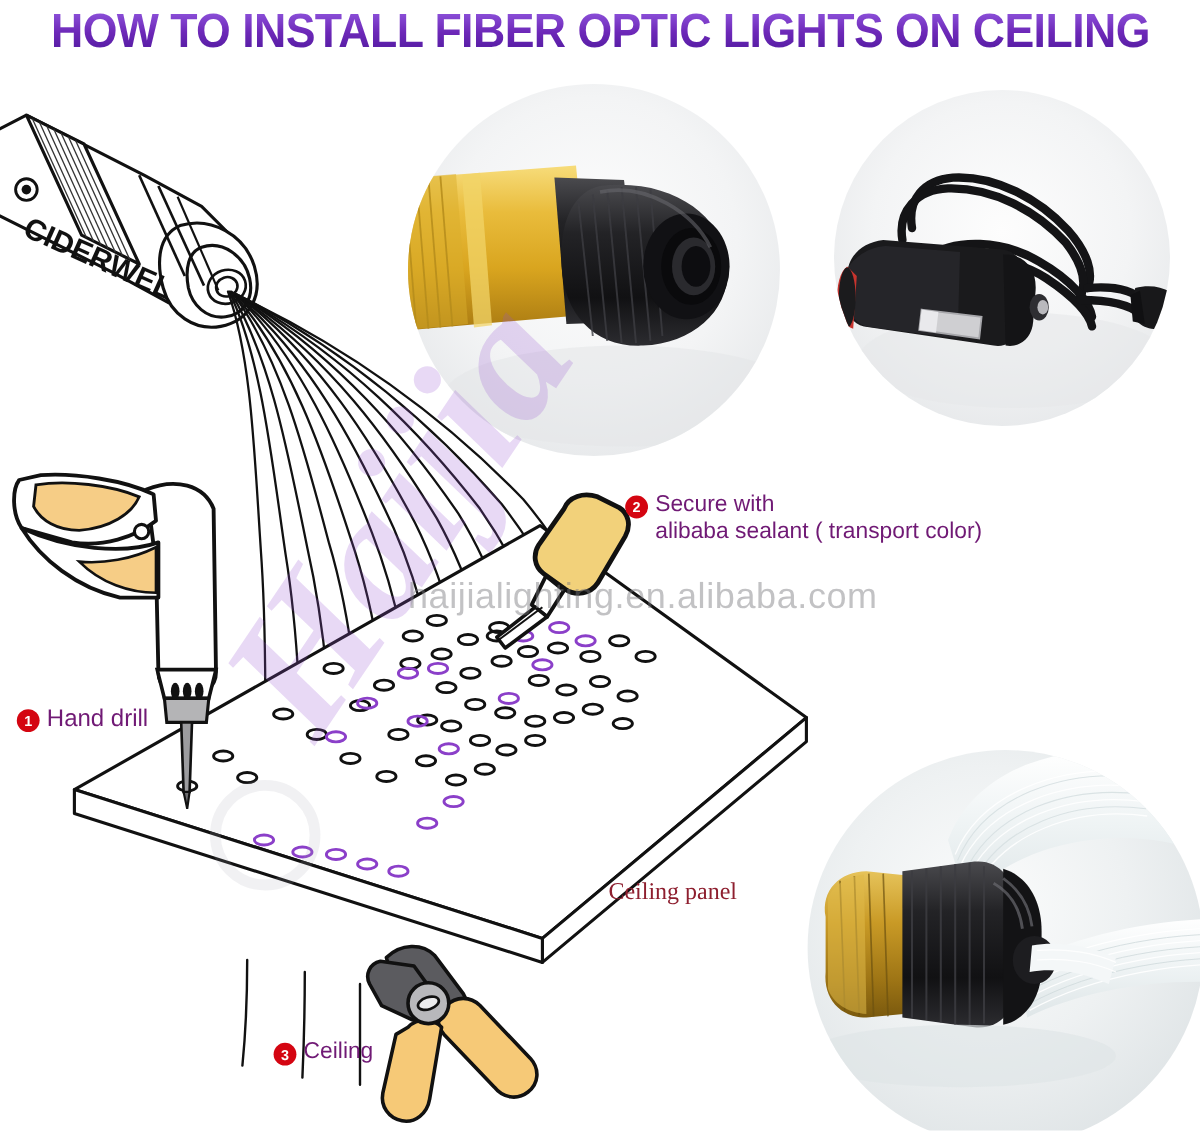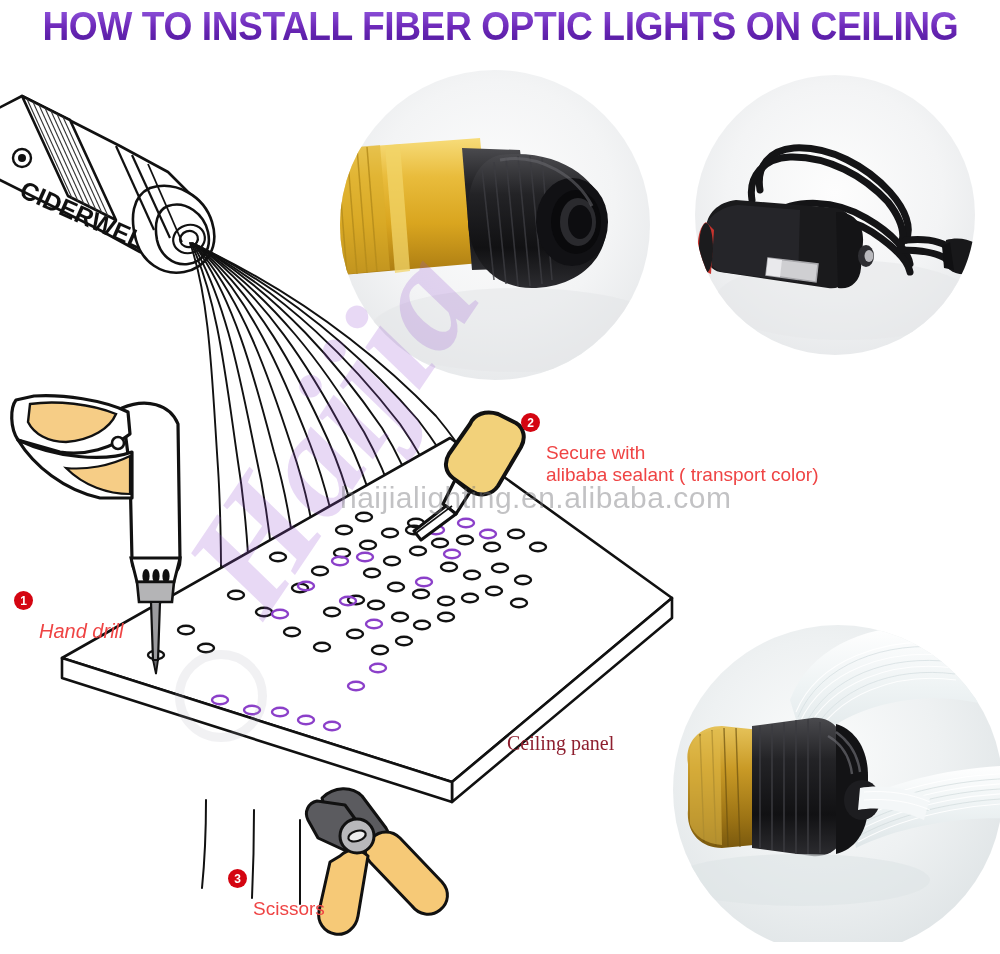--- a/index.html
+++ b/index.html
@@ -58,25 +58,25 @@
   .badge {
     display: inline-flex; align-items: center; justify-content: center;
     width: 19px; height: 19px; min-width: 19px;
     border-radius: 50%;
     background: #d40511;
     color: #ffffff;
     font-size: 12px; font-weight: bold;
     line-height: 1;
     margin-top: 3px;
   }
-  .lbl-text { font-size: 19px; line-height: 22px; color: #ef4444; margin-top: 32px; }
+  .lbl-text { font-size: 19px; line-height: 22px; color: #701a75; }
   .lbl-text .ln { display: block; }
 
   #label-hand-drill { left: 14px; top: 588px; }
-  #label-hand-drill .lbl-text { font-size: 20px; font-style: italic; }
+  #label-hand-drill .lbl-text { font-size: 20px; }
   #label-secure { left: 521px; top: 410px; }
   #label-secure .lbl-text { font-size: 19px; }
   #label-scissors { left: 228px; top: 866px; }
   #label-scissors .lbl-text { font-size: 19px; }
   #label-ceiling-panel {
     position: absolute; left: 507px; top: 732px;
     color: #8e1f2f; font-size: 20px;
     font-family: Liberation Serif, serif;
     white-space: nowrap;
   }
@@ -492,19 +492,19 @@
     <div class="step-label" id="label-secure">
       <span class="badge">2</span>
       <span class="lbl-text">
         <span class="ln">Secure with</span>
         <span class="ln">alibaba sealant  ( transport color)</span>
       </span>
     </div>
 
     <div class="step-label" id="label-scissors">
       <span class="badge">3</span>
-      <span class="lbl-text">Scissors</span>
+      <span class="lbl-text">Ceiling</span>
     </div>
 
     <div id="label-ceiling-panel">Ceiling panel</div>
   </div>
 
 </div>
 
 </body></html>

